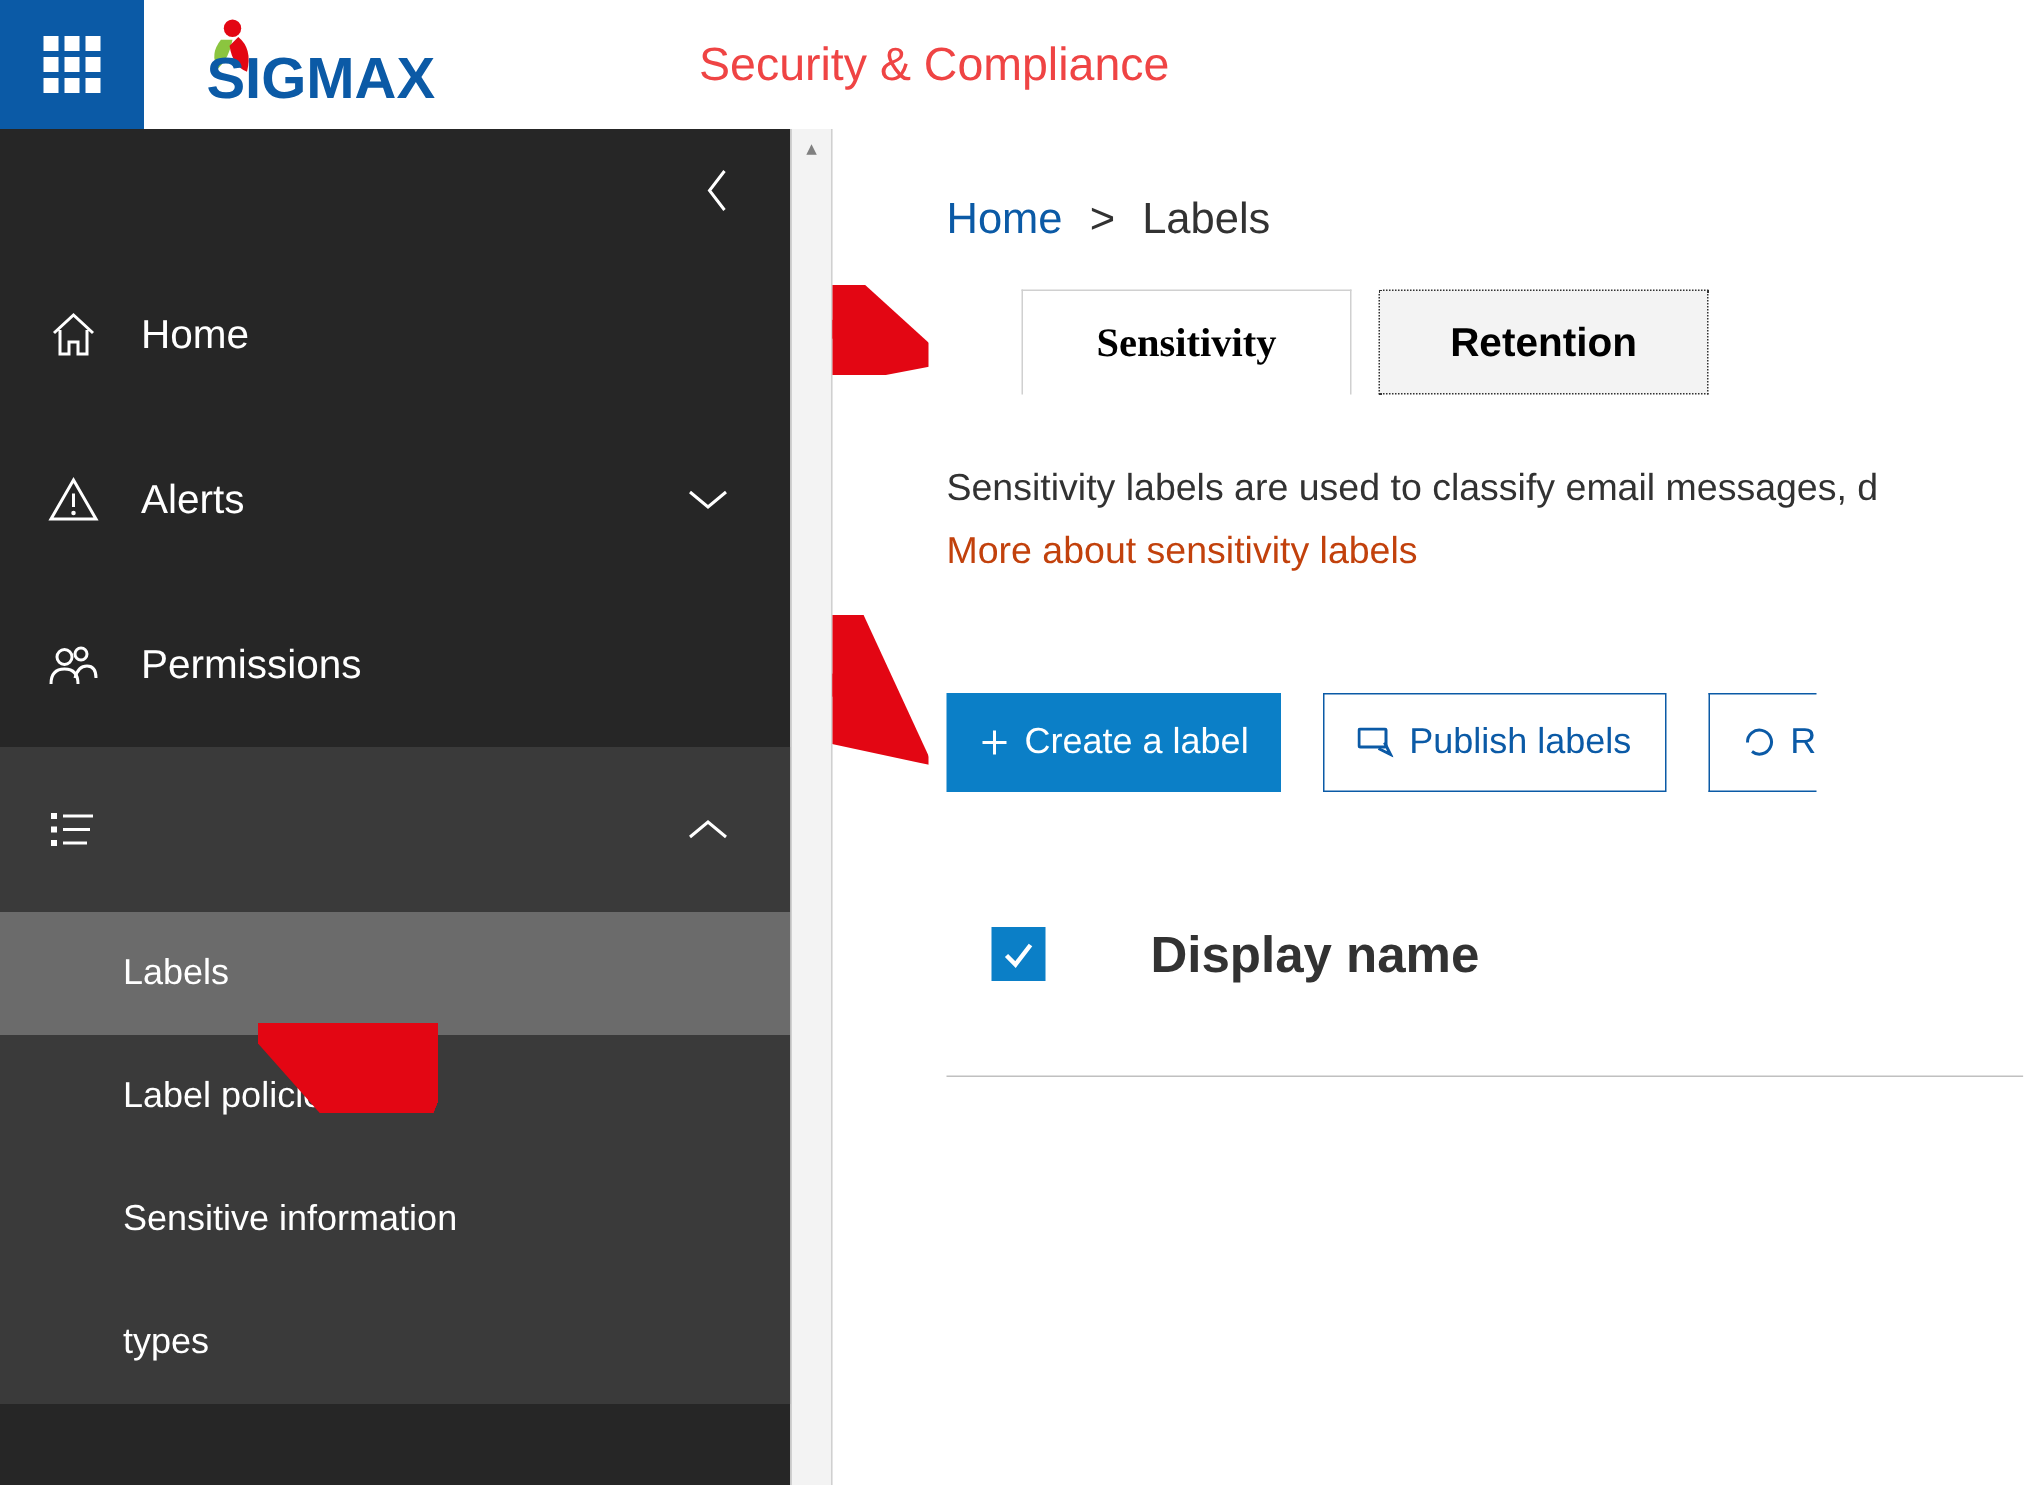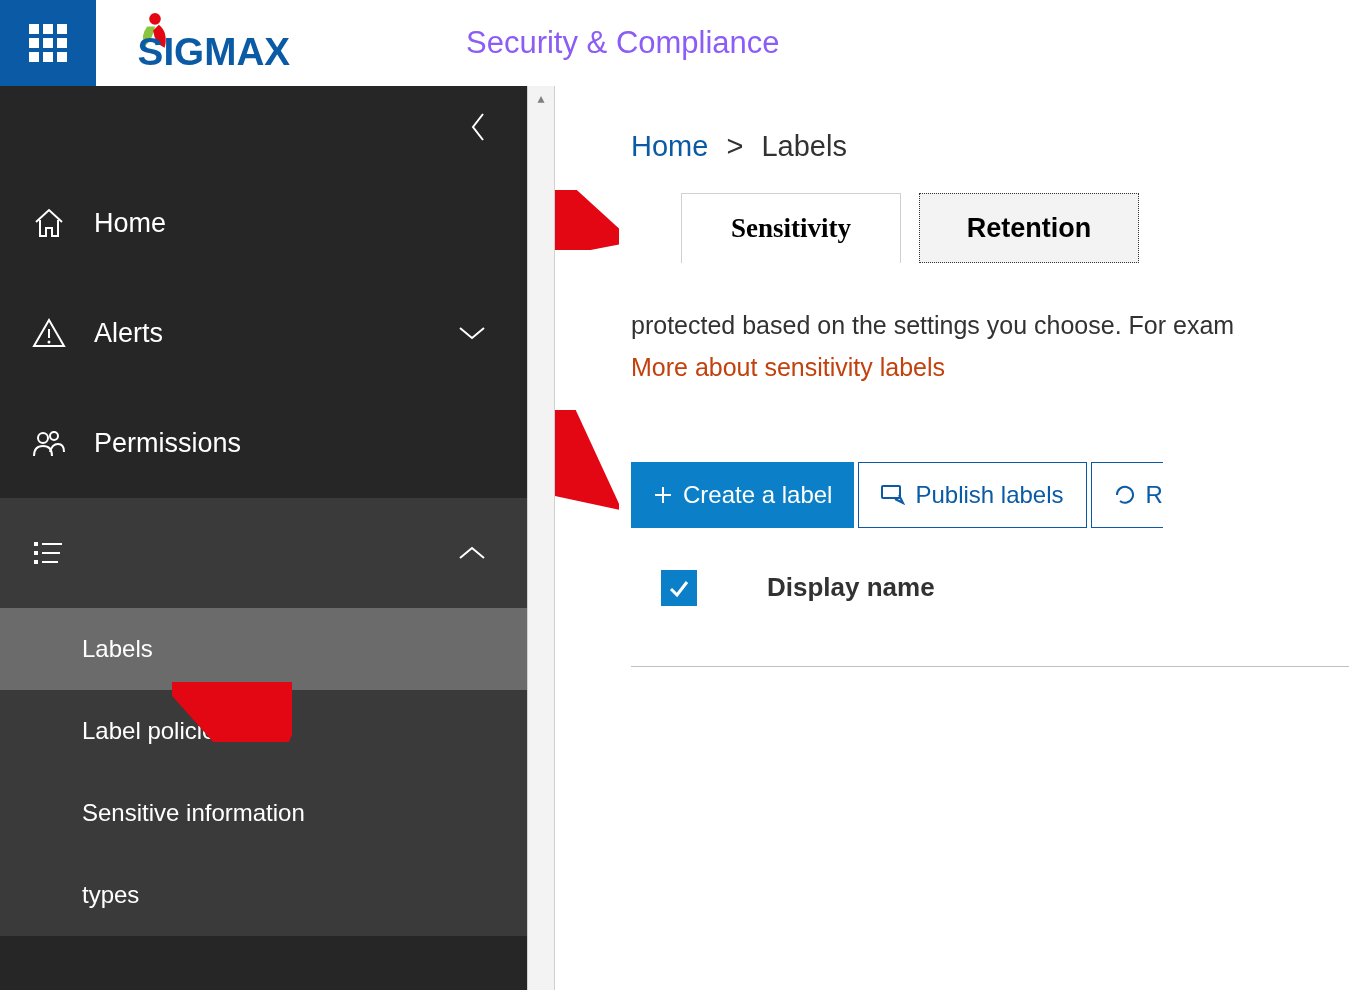--- a/index.html
+++ b/index.html
@@ -5,21 +5,21 @@
 * { margin: 0; padding: 0; box-sizing: border-box; }
 body { font-family: "Segoe UI", Tahoma, sans-serif; width: 1349px; height: 990px; overflow: hidden; background: #fff; }
 
 
 .header { height: 86px; display: flex; align-items: center; background: #fff; }
 .waffle { width: 96px; height: 86px; background: #0b5aa6; display: flex; align-items: center; justify-content: center; cursor: pointer; }
 .waffle-grid { display: grid; grid-template-columns: repeat(3, 10px); grid-template-rows: repeat(3, 10px); gap: 4px; }
 .waffle-grid span { width: 10px; height: 10px; background: #fff; }
 .logo-zone { display: flex; align-items: center; padding-left: 30px; width: 340px; }
 .logo-zone svg { height: 70px; }
-.app-title { font-size: 31px; font-weight: 400; color: #8b5cf6; padding-left: 30px; }
+.app-title { font-size: 31px; font-weight: 400; color: #ef4444; padding-left: 30px; }
 
 
 .shell { display: flex; height: calc(100% - 86px); }
 
 
 .sidebar { width: 527px; background: #262626; color: #fff; position: relative; }
 .collapse-row { height: 82px; display: flex; align-items: center; justify-content: flex-end; padding-right: 40px; cursor: pointer; }
 .nav-item { height: 110px; display: flex; align-items: center; padding-left: 32px; font-size: 27px; color: #fff; cursor: pointer; position: relative; }
 .nav-item .icon { width: 62px; display: flex; align-items: center; justify-content: flex-start; }
 .nav-item .chev { position: absolute; right: 40px; }
@@ -40,27 +40,27 @@
 .breadcrumb .bc-current { color: #323232; }
 
 .tabs { display: flex; margin-bottom: 44px; padding-left: 50px; }
 .tab { width: 220px; height: 70px; display: flex; align-items: center; justify-content: center; font-size: 27px; font-weight: 600; cursor: pointer; }
 .tab.active { border: 1px solid #d0d0d0; border-bottom: none; background: #fff; font-family: Liberation Serif, serif; }
 .tab.inactive { background: #f3f3f3; border: 1px dotted #333; margin-left: 18px; }
 
 .desc { font-size: 25px; color: #323232; line-height: 1.5; margin-bottom: 8px; }
 .desc-link { font-size: 25px; color: #c2410c; cursor: pointer; }
 
-.toolbar { margin-top: 80px; display: flex; gap: 4px; }
+.toolbar { margin-top: 80px; display: flex; gap: 28px; }
 .btn { height: 66px; display: flex; align-items: center; font-size: 24px; padding: 0 22px; cursor: pointer; }
 .btn.primary { background: #0b7fc7; color: #fff; border: none; }
 .btn.outline { background: #fff; color: #0b5aa6; border: 1px solid #0b5aa6; align-items: center; }
 .btn .ic { margin-right: 10px; display: inline-flex; }
 
-.table-head { margin-top: 42px; display: flex; align-items: center; padding-left: 30px; font-size: 26px; font-weight: 600; color: #323232; }
+.table-head { margin-top: 90px; display: flex; padding-left: 30px; font-size: 34px; font-weight: 600; color: #323232; }
 .check { width: 36px; height: 36px; background: #0b7fc7; display: flex; align-items: center; justify-content: center; margin-right: 70px; }
 .table-head .col-label { cursor: default; }
 .rule { border: none; border-top: 1px solid #c0c0c0; margin-top: 60px; }
 
 
 .arrow { position: absolute; }
 .arrow svg { display: block; }
 </style>
 </head>
 <body>
@@ -179,21 +179,21 @@
       <span class="bc-home">Home</span>
       <span class="sep">&gt;</span>
       <span class="bc-current">Labels</span>
     </div>
 
     <div class="tabs">
       <div class="tab active">Sensitivity</div>
       <div class="tab inactive">Retention</div>
     </div>
 
-    <div class="desc">protected based on the settings you choose. For exam</div>
+    <div class="desc">Sensitivity labels are used to classify email messages, d</div>
     <div class="desc-link">More about sensitivity labels</div>
 
     <div class="toolbar">
       <div class="btn primary">
         <span class="ic">
           <svg width="20" height="20" viewBox="0 0 20 20">
               <line x1="10" y1="2" x2="10" y2="18" stroke="#fff" stroke-width="2"></line>
               <line x1="2" y1="10" x2="18" y2="10" stroke="#fff" stroke-width="2"></line>
             </svg>
         </span>

